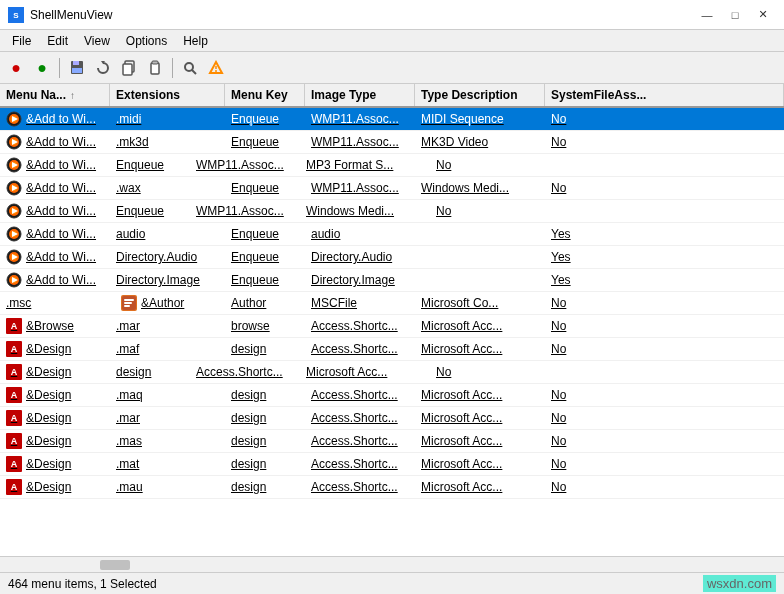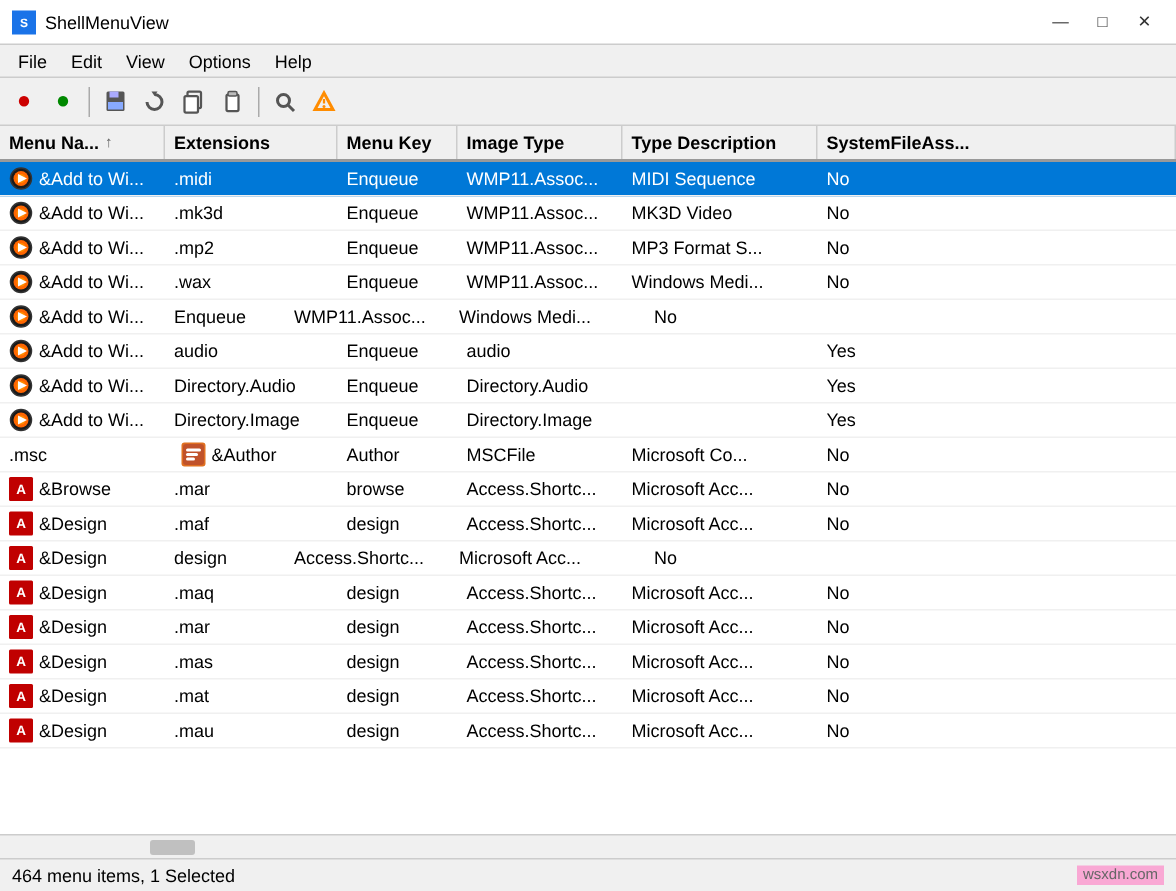--- a/index.html
+++ b/index.html
@@ -132,20 +132,21 @@
     .col-key { width: 80px; min-width: 80px; }
     .col-type { width: 110px; min-width: 110px; }
     .col-typedesc { width: 130px; min-width: 130px; }
     .col-sysfile { width: 90px; min-width: 90px; flex: 1; }
 
     
     .table-body {
       flex: 1;
       overflow-y: auto;
       overflow-x: auto;
+      text-decoration: underline;
     }
     .table-row {
       display: flex;
       border-bottom: 1px solid #f0f0f0;
       cursor: pointer;
     }
     .table-row.selected { background: #0078d7; color: white; }
     .td {
       padding: 3px 6px;
       white-space: nowrap;
@@ -194,23 +195,23 @@
       border-top: 1px solid #ccc;
       padding: 2px 8px;
       font-size: 12px;
       color: #000;
       display: flex;
       align-items: center;
       justify-content: space-between;
       height: 22px;
     }
     .wsxdn-badge {
-      font-size: 10px;
+      font-size: 13px;
       color: #666;
-      background: #f9a8d4;
+      background: #5eead4;
       padding: 1px 4px;
     }
 
     
     .table-body::-webkit-scrollbar { width: 16px; }
     .table-body::-webkit-scrollbar-track { background: #f0f0f0; }
     .table-body::-webkit-scrollbar-thumb { background: #c0c0c0; border: 3px solid #f0f0f0; border-radius: 4px; }
   </style>
 </head>
 <body>
@@ -347,21 +348,20 @@
         <span class="row-icon">
         <svg width="16" height="16" viewBox="0 0 16 16">
           <circle cx="8" cy="8" r="7" fill="#1a1a1a" stroke="#333" stroke-width="1"></circle>
           <circle cx="8" cy="8" r="5" fill="#ff6600"></circle>
           <circle cx="8" cy="8" r="3" fill="#ff8c00"></circle>
           <polygon points="6,5 12,8 6,11" fill="white"></polygon>
         </svg>
       </span>
         <span style="color:">&amp;Add to Wi...</span>
       </div>
-      <div class="td col-ext" style="color:">.mp2</div>
       <div class="td col-key" style="color:">Enqueue</div>
       <div class="td col-type" style="color:">WMP11.Assoc...</div>
       <div class="td col-typedesc" style="color:">MP3 Format S...</div>
       <div class="td col-sysfile" style="color:">No</div>
     </div>
       <div class="table-row">
       <div class="td col-menu">
         <span class="row-icon">
         <svg width="16" height="16" viewBox="0 0 16 16">
           <circle cx="8" cy="8" r="7" fill="#1a1a1a" stroke="#333" stroke-width="1"></circle>

